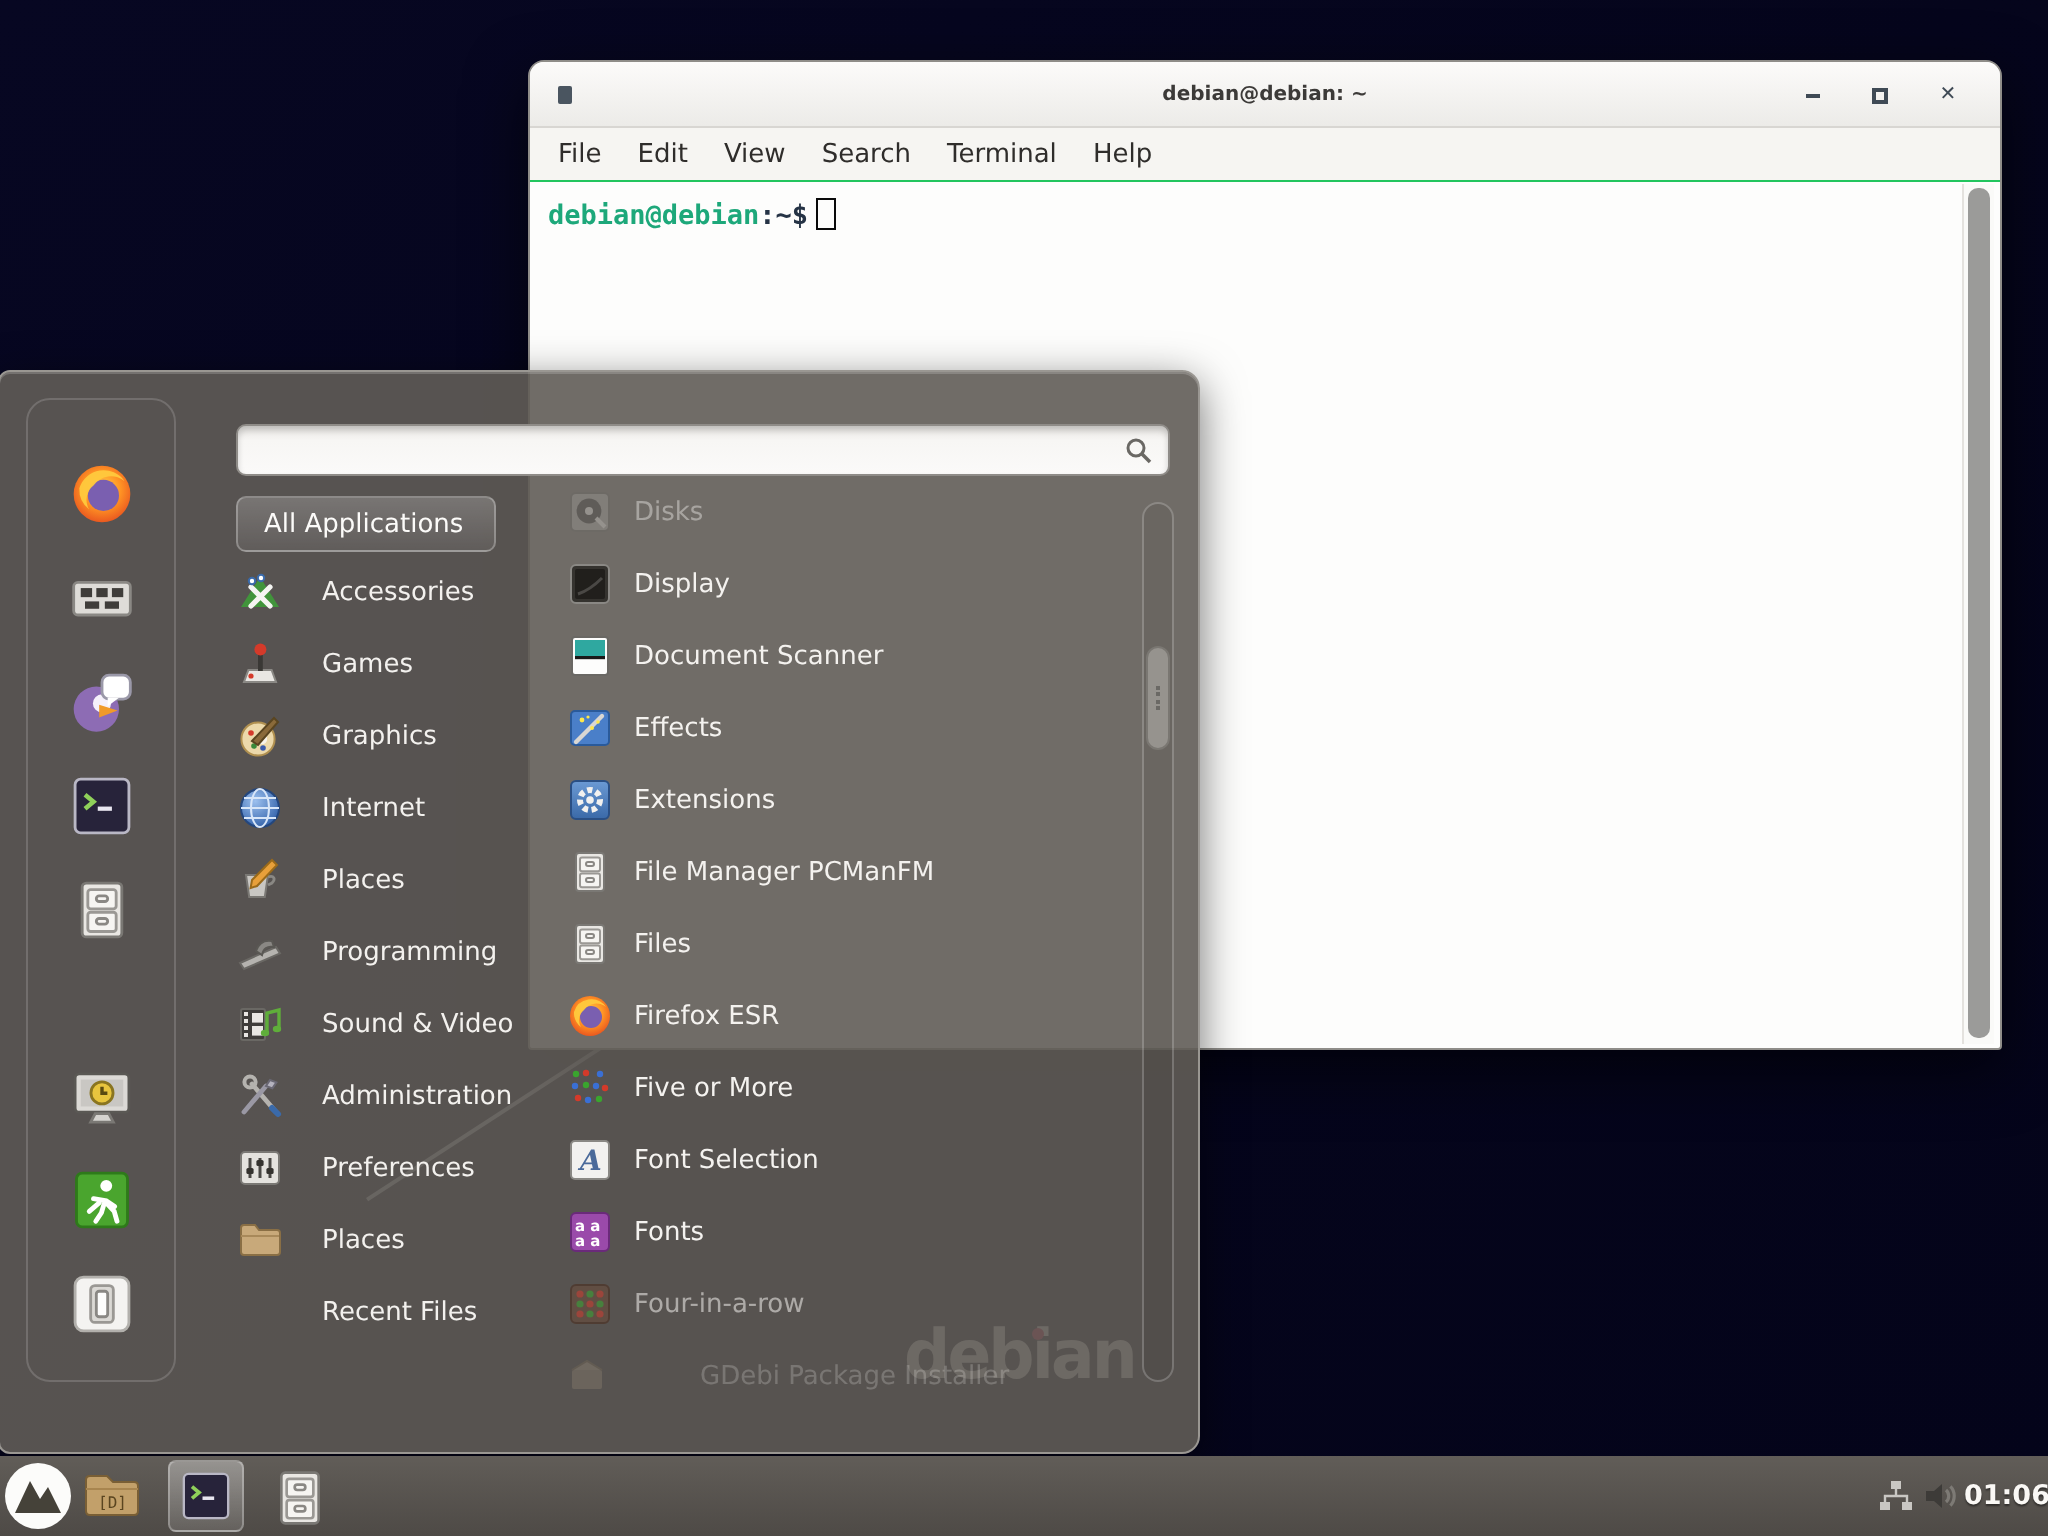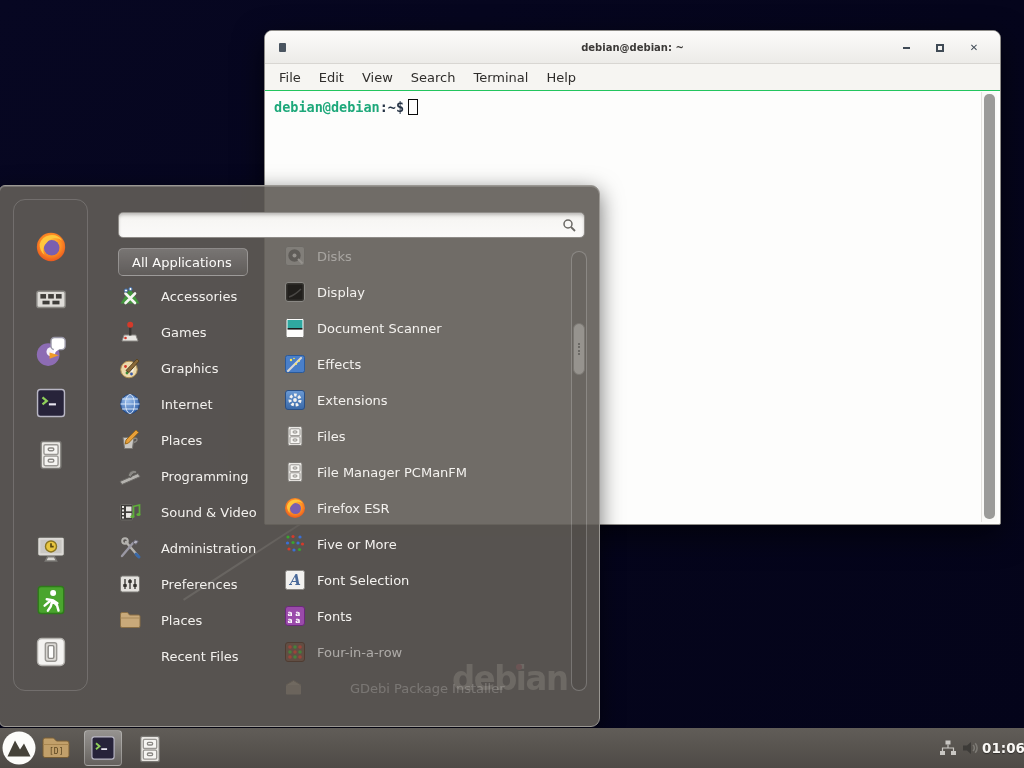--- a/index.html
+++ b/index.html
@@ -391,31 +391,31 @@
         <span class="lbl">Extensions</span>
       </div>
     <div class="app-row">
         <span class="ic"><svg viewBox="0 0 24 24">
             <rect x="5" y="2.5" width="14" height="19" rx="1.5" fill="#e9e7e3" stroke="#7a7874"></rect>
             <rect x="7" y="4.8" width="10" height="6.8" rx="1" fill="#f6f5f2" stroke="#9a9894"></rect>
             <rect x="10" y="7" width="4" height="2" rx="1" fill="none" stroke="#8a8884"></rect>
             <rect x="7" y="12.8" width="10" height="6.8" rx="1" fill="#f6f5f2" stroke="#9a9894"></rect>
             <rect x="10" y="15" width="4" height="2" rx="1" fill="none" stroke="#8a8884"></rect>
           </svg></span>
-        <span class="lbl">Files</span>
+        <span class="lbl">File Manager PCManFM</span>
       </div>
     <div class="app-row">
         <span class="ic"><svg viewBox="0 0 24 24">
             <rect x="5" y="2.5" width="14" height="19" rx="1.5" fill="#e9e7e3" stroke="#7a7874"></rect>
             <rect x="7" y="4.8" width="10" height="6.8" rx="1" fill="#f6f5f2" stroke="#9a9894"></rect>
             <rect x="10" y="7" width="4" height="2" rx="1" fill="none" stroke="#8a8884"></rect>
             <rect x="7" y="12.8" width="10" height="6.8" rx="1" fill="#f6f5f2" stroke="#9a9894"></rect>
             <rect x="10" y="15" width="4" height="2" rx="1" fill="none" stroke="#8a8884"></rect>
           </svg></span>
-        <span class="lbl">File Manager PCManFM</span>
+        <span class="lbl">Files</span>
       </div>
     <div class="app-row">
         <span class="ic"><svg viewBox="0 0 24 24">
             <defs>
               <radialGradient id="fxg" cx="50%" cy="42%" r="60%">
                 <stop offset="0%" stop-color="#ffd54a"></stop>
                 <stop offset="55%" stop-color="#ff9324"></stop>
                 <stop offset="100%" stop-color="#e8541f"></stop>
               </radialGradient>
             </defs>

